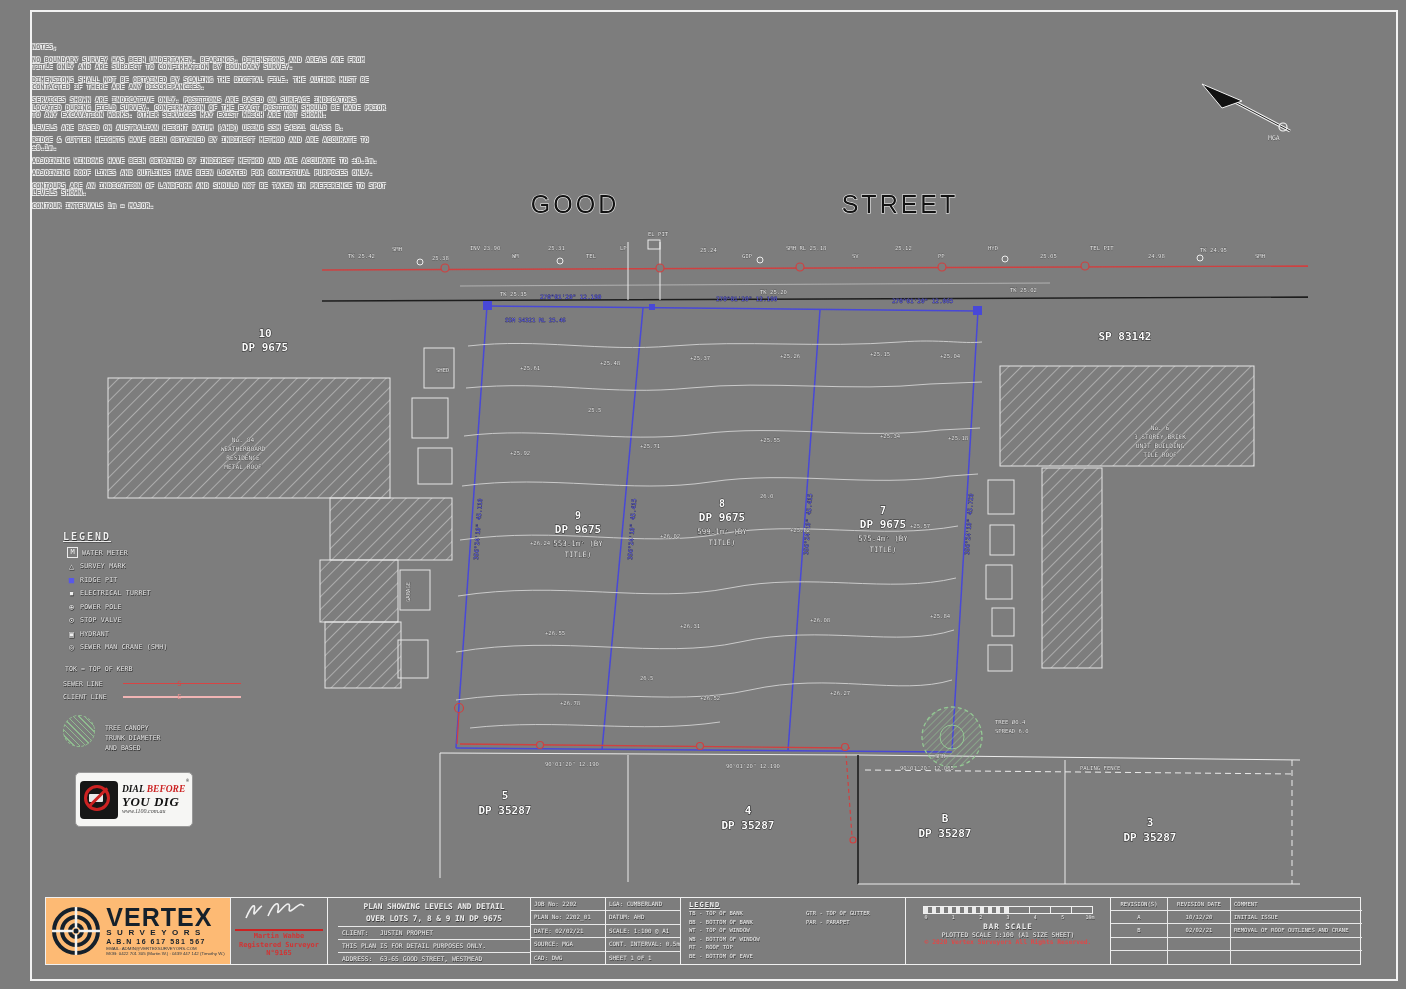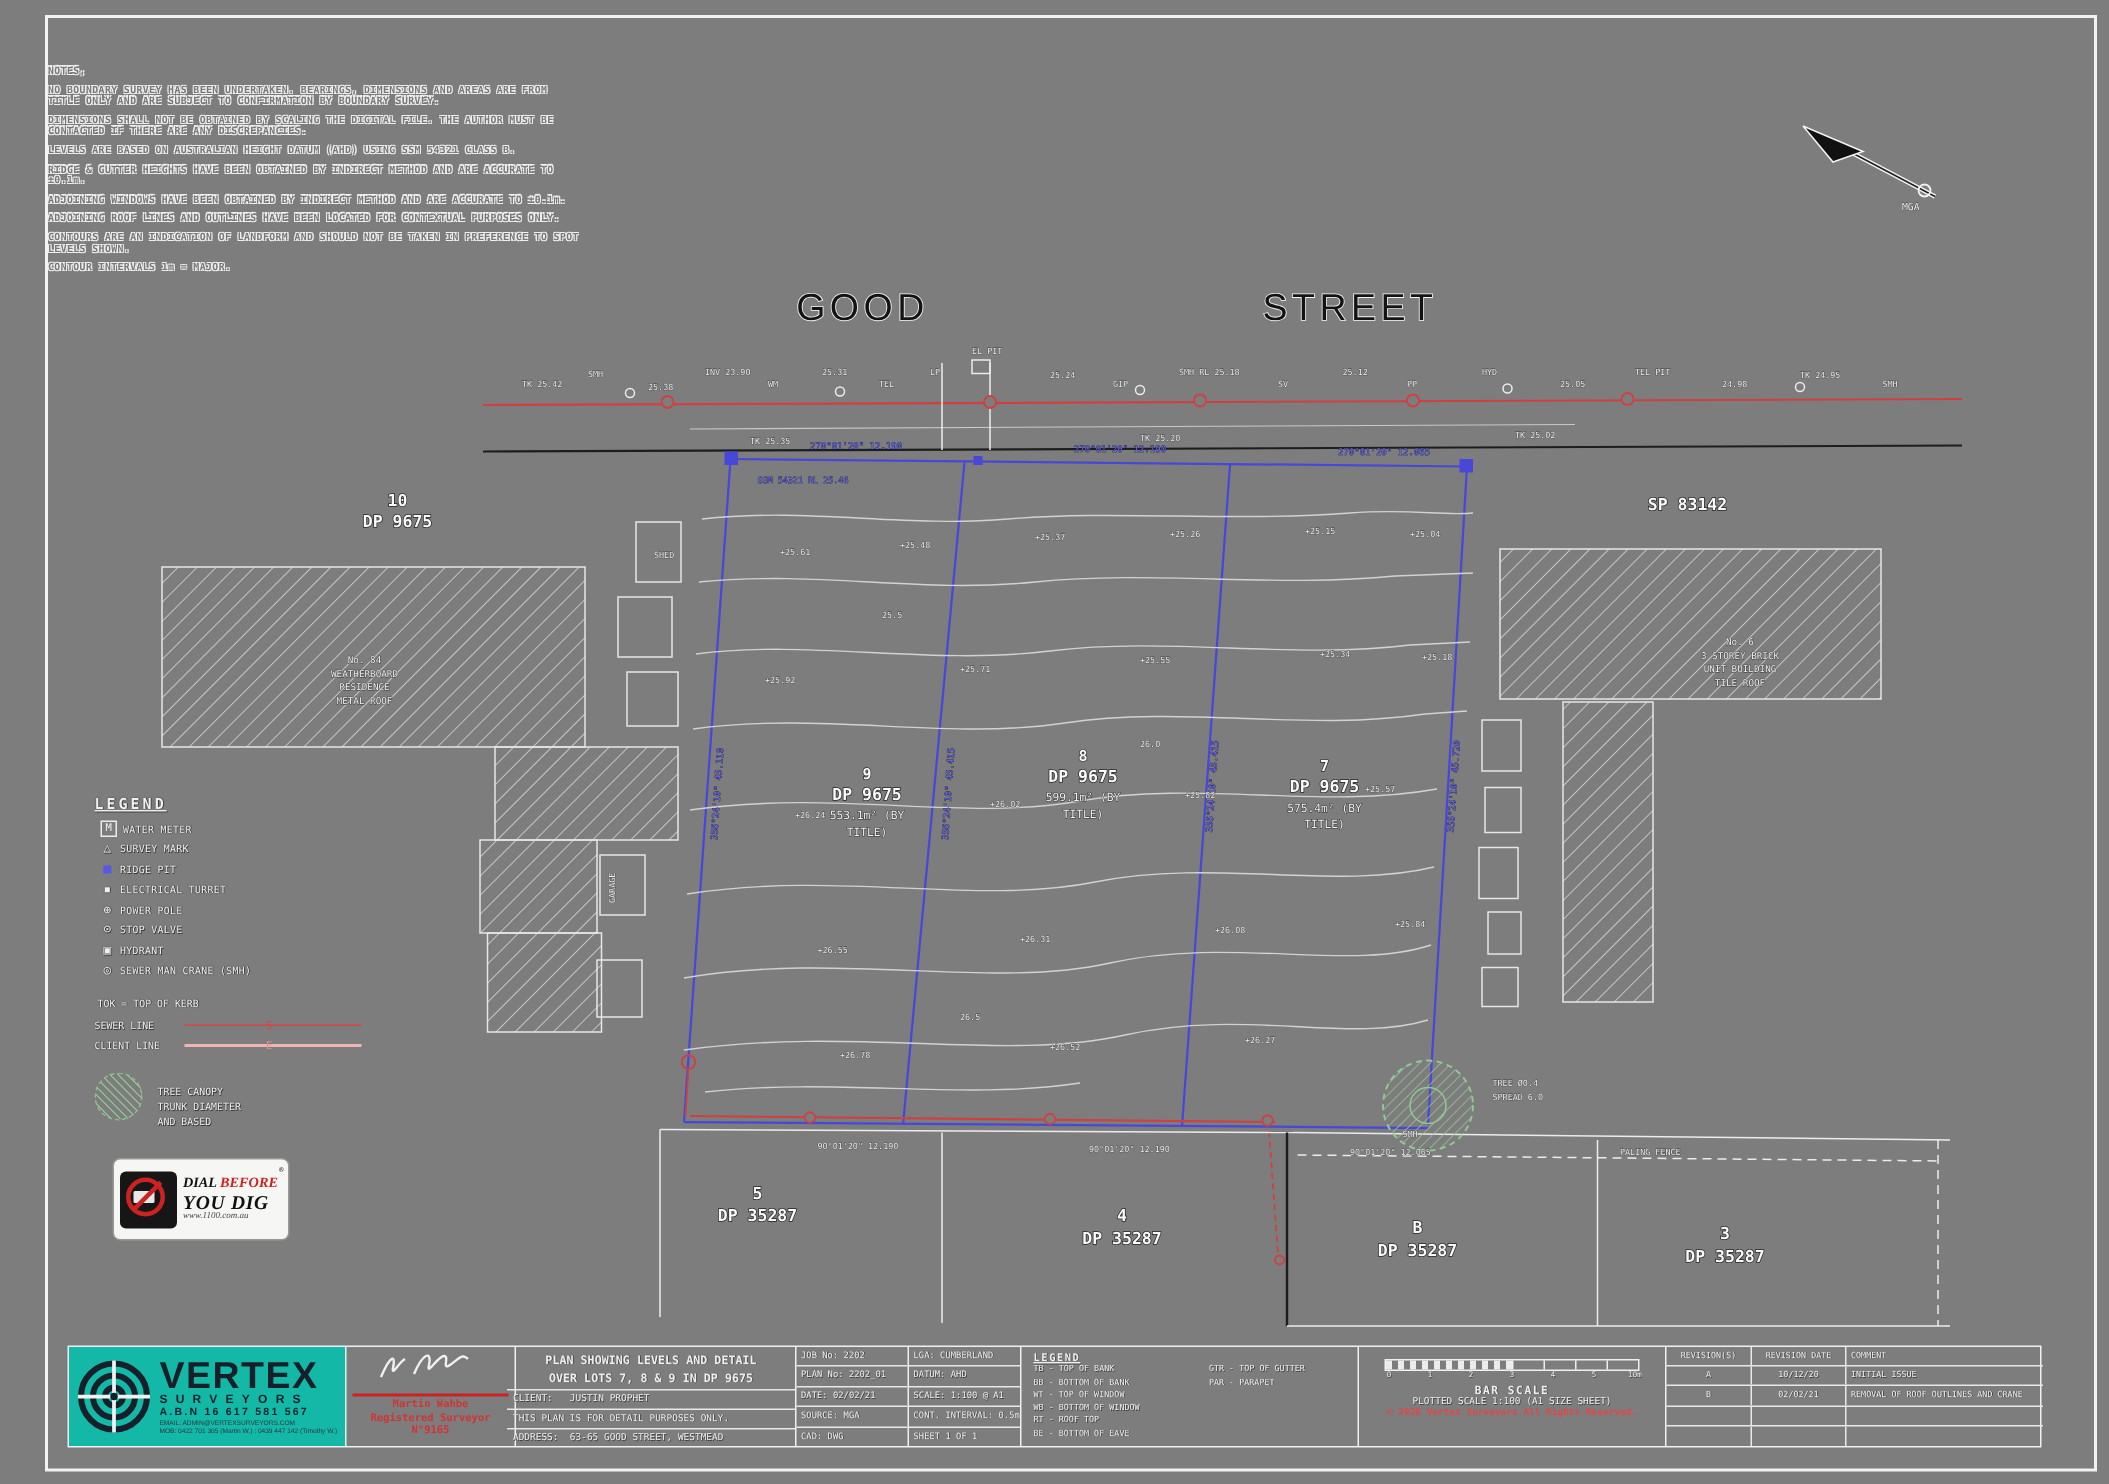--- a/index.html
+++ b/index.html
@@ -55,28 +55,28 @@
   #dbyd .dtxt{font-family:Liberation Serif, serif;font-style:italic;font-weight:bold;color:#111;line-height:1;}
   #dbyd .l1{font-size:9.5px;} #dbyd .l1 .red{color:#cc2222;}
   #dbyd .l2{font-size:13px;letter-spacing:.5px;}
   #dbyd .l3{font-size:6px;font-weight:normal;color:#444;}
   #dbyd .reg{position:absolute;font-size:5px;color:#333;margin-left:108px;margin-top:-40px;}
 
   
   #tb{position:absolute;left:45px;top:897px;width:1316px;height:68px;border:1.5px solid #f0f0f0;box-sizing:border-box;color:#efefef;}
   .cell{position:absolute;top:0;height:100%;border-right:1.5px solid #f0f0f0;box-sizing:border-box;}
   .tb-txt{text-shadow:.5px .5px 0 #3a3a3a;}
-  #tb-logo{left:0;width:185px;background:#14b8a6;display:flex;align-items:center;justify-content:center;}
+  #tb-logo{left:0;width:185px;background:#fdba74;display:flex;align-items:center;justify-content:center;}
   .vx-wrap{display:flex;align-items:center;}
   .vx-text{margin-left:5px;color:#15202b;}
   .vx-brand{font-family:"Liberation Sans",sans-serif;font-weight:bold;font-size:25px;line-height:22px;letter-spacing:1px;}
   .vx-sub{font-family:"Liberation Sans",sans-serif;font-weight:bold;font-size:8px;letter-spacing:5.5px;line-height:9px;}
   .vx-abn{font-family:"Liberation Sans",sans-serif;font-weight:bold;font-size:7px;letter-spacing:1.5px;line-height:9px;}
   .vx-contact{font-family:"Liberation Sans",sans-serif;font-size:4.4px;line-height:5.4px;color:#2c3844;}
-  #tb-sig{left:185px;width:113px;text-align:center;}
+  #tb-sig{left:185px;width:97px;text-align:center;}
   #tb-sig .redline2{height:2px;background:#cc2222;margin:1px 4px;}
   #tb-sig .sname{color:#d23333;font-weight:bold;font-size:7px;line-height:8.5px;}
   #tb-mid{left:292px;width:193px;}
   .mid-title{height:28px;text-align:center;font-size:7.8px;font-weight:bold;line-height:12px;padding-top:3px;box-sizing:border-box;}
   .mid-row{height:13px;border-top:1px solid #e8e8e8;font-size:6.3px;line-height:12px;padding-left:4px;box-sizing:border-box;white-space:pre;}
   .mcol{position:absolute;top:0;width:75px;height:100%;}
   #tb-c1{left:485px;} #tb-c2{left:560px;}
   .mc-row{height:13.4px;border-bottom:1px solid #e8e8e8;box-sizing:border-box;font-size:5.9px;line-height:12.5px;padding-left:3px;overflow:hidden;white-space:nowrap;}
   .mc-row:last-child{border-bottom:none;}
   #tb-abbrev{left:635px;width:225px;padding:3px 0 0 8px;}
@@ -104,20 +104,21 @@
 </head>
 <body>
 
 <div id="sheet">
   <div class="frame"></div>
 
   <div id="notes">
     <p>NOTES,</p>
     <p>NO BOUNDARY SURVEY HAS BEEN UNDERTAKEN. BEARINGS, DIMENSIONS AND AREAS ARE FROM TITLE ONLY AND ARE SUBJECT TO CONFIRMATION BY BOUNDARY SURVEY.</p>
     <p>DIMENSIONS SHALL NOT BE OBTAINED BY SCALING THE DIGITAL FILE. THE AUTHOR MUST BE CONTACTED IF THERE ARE ANY DISCREPANCIES.</p>
+    <p>SERVICES SHOWN ARE INDICATIVE ONLY. POSITIONS ARE BASED ON SURFACE INDICATORS LOCATED DURING FIELD SURVEY. CONFIRMATION OF THE EXACT POSITION SHOULD BE MADE PRIOR TO ANY EXCAVATION WORKS. OTHER SERVICES MAY EXIST WHICH ARE NOT SHOWN.</p>
     <p>LEVELS ARE BASED ON AUSTRALIAN HEIGHT DATUM (AHD) USING SSM 54321 CLASS B.</p>
     <p>RIDGE &amp; GUTTER HEIGHTS HAVE BEEN OBTAINED BY INDIRECT METHOD AND ARE ACCURATE TO ±0.1m.</p>
     <p>ADJOINING WINDOWS HAVE BEEN OBTAINED BY INDIRECT METHOD AND ARE ACCURATE TO ±0.1m.</p>
     <p>ADJOINING ROOF LINES AND OUTLINES HAVE BEEN LOCATED FOR CONTEXTUAL PURPOSES ONLY.</p>
     <p>CONTOURS ARE AN INDICATION OF LANDFORM AND SHOULD NOT BE TAKEN IN PREFERENCE TO SPOT LEVELS SHOWN.</p>
     <p>CONTOUR INTERVALS 1m = MAJOR.</p>
   </div>
 
   <svg width="1406" height="989" viewBox="0 0 1406 989" style="position:absolute;left:0;top:0;">
     <defs>

